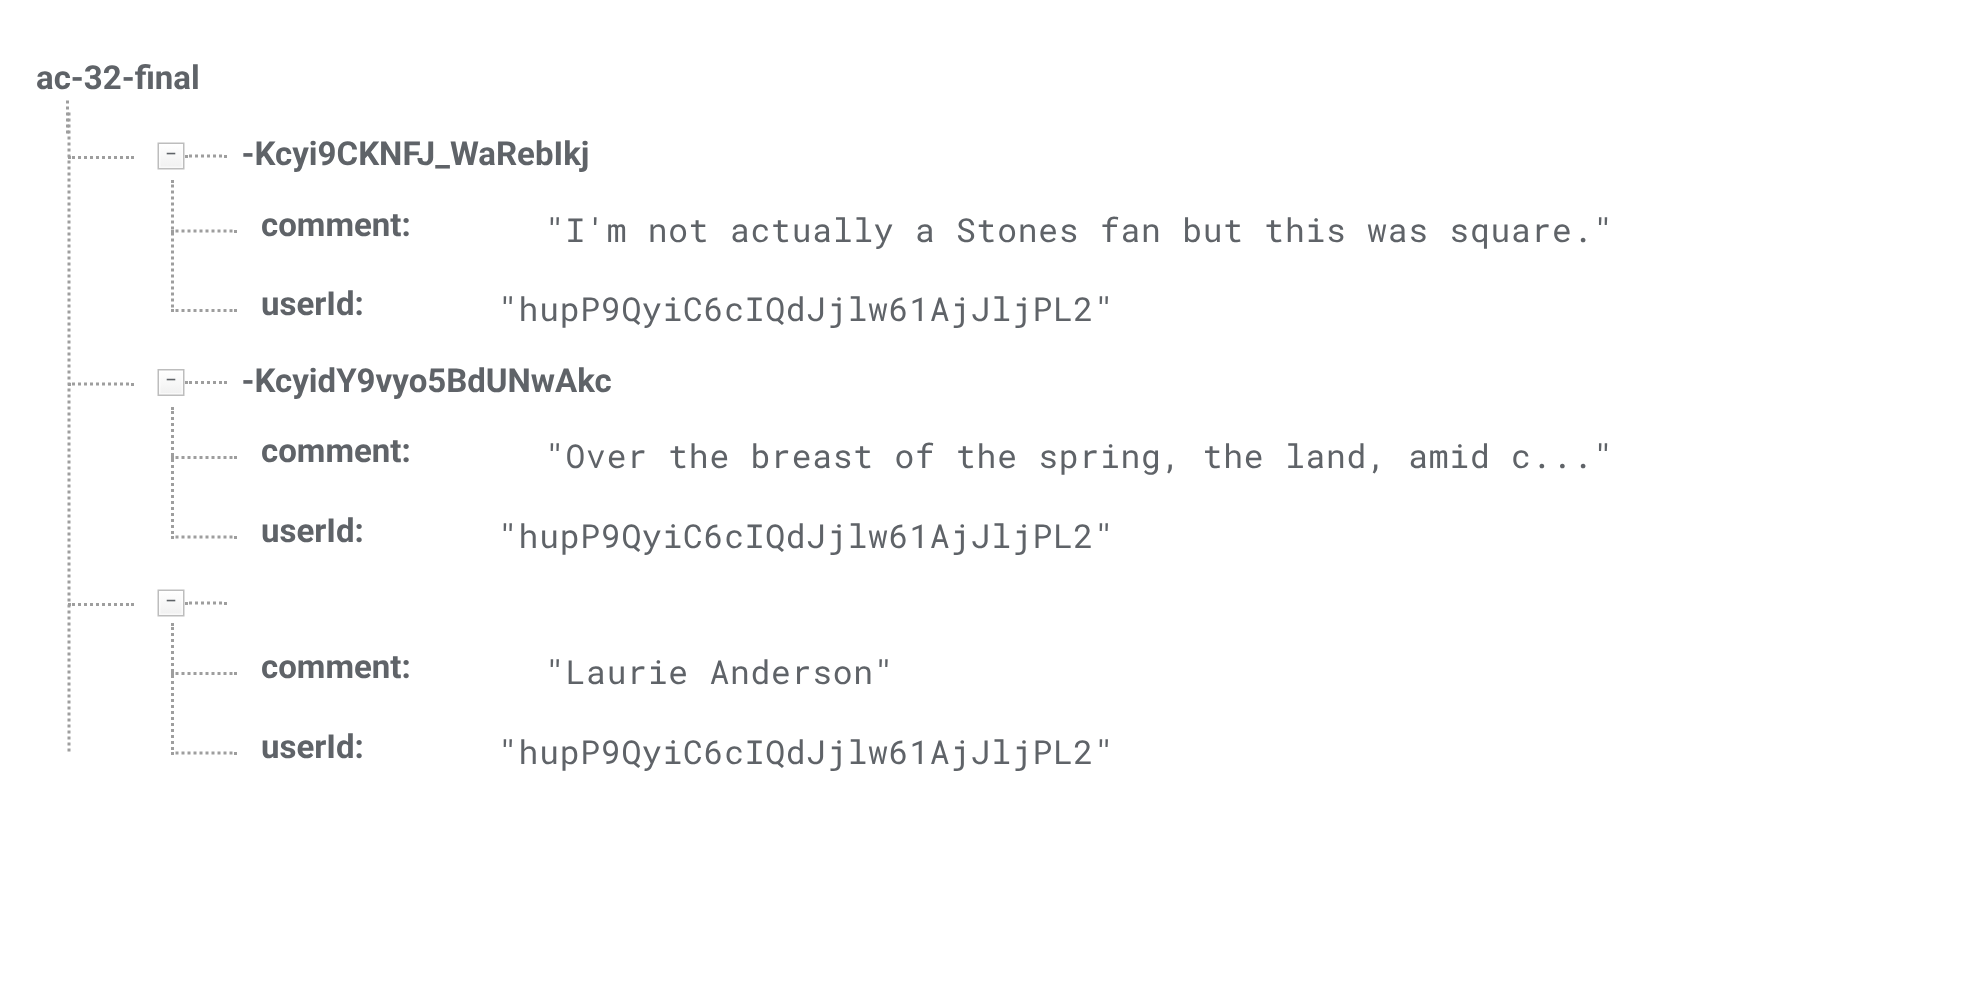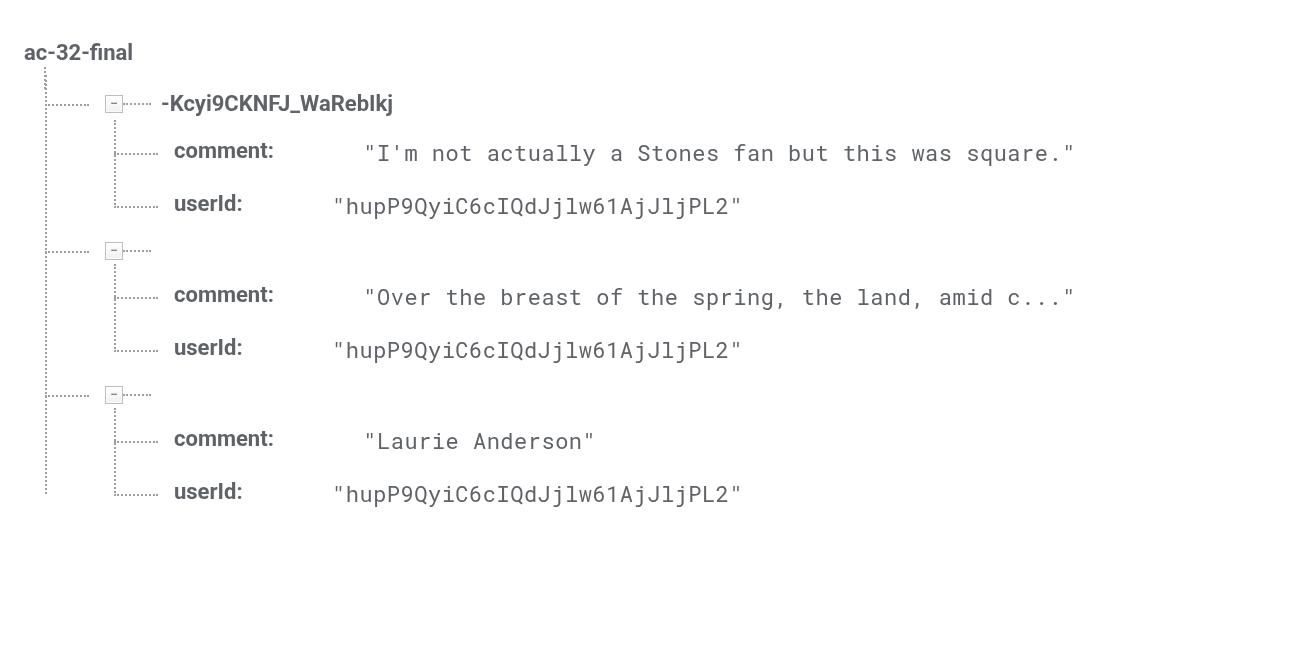--- a/index.html
+++ b/index.html
@@ -144,20 +144,21 @@
       <div class="leaf">
         <span class="key">userId:</span>
         <span>&nbsp;</span>
         <span class="val">"hupP9QyiC6cIQdJjlw61AjJljPL2"</span>
       </div>
     </div>
 
     <div class="child-row">
       <span class="toggle"></span>
       <span class="hconn wlong"></span>
+      <span class="key lbl-gap">-KcyidY9vyo5BdUNwAkc</span>
     </div>
     <div class="leaves">
       <div class="leaf">
         <span class="key">comment:</span>
         <span>&nbsp;</span>
         <span class="val">"Over the breast of the spring, the land, amid c..."</span>
       </div>
       <div class="leaf">
         <span class="key">userId:</span>
         <span>&nbsp;</span>

